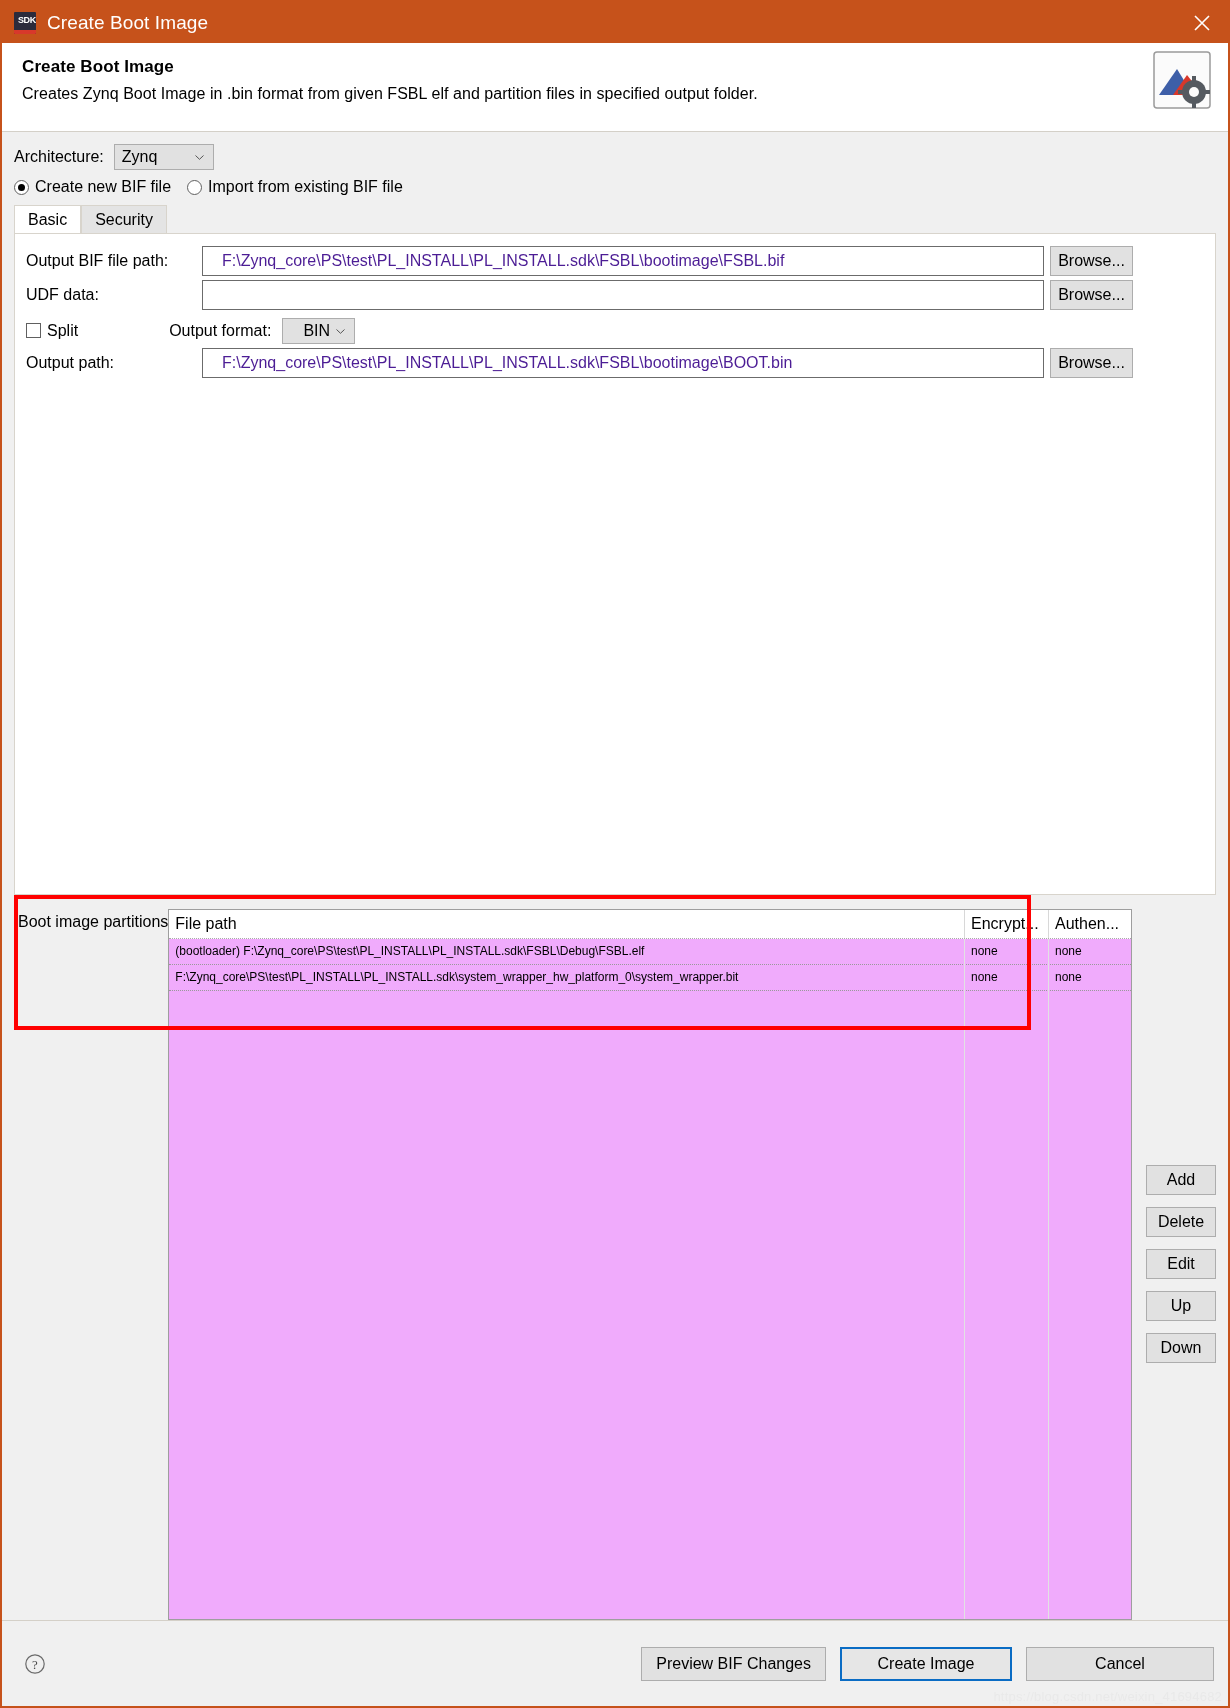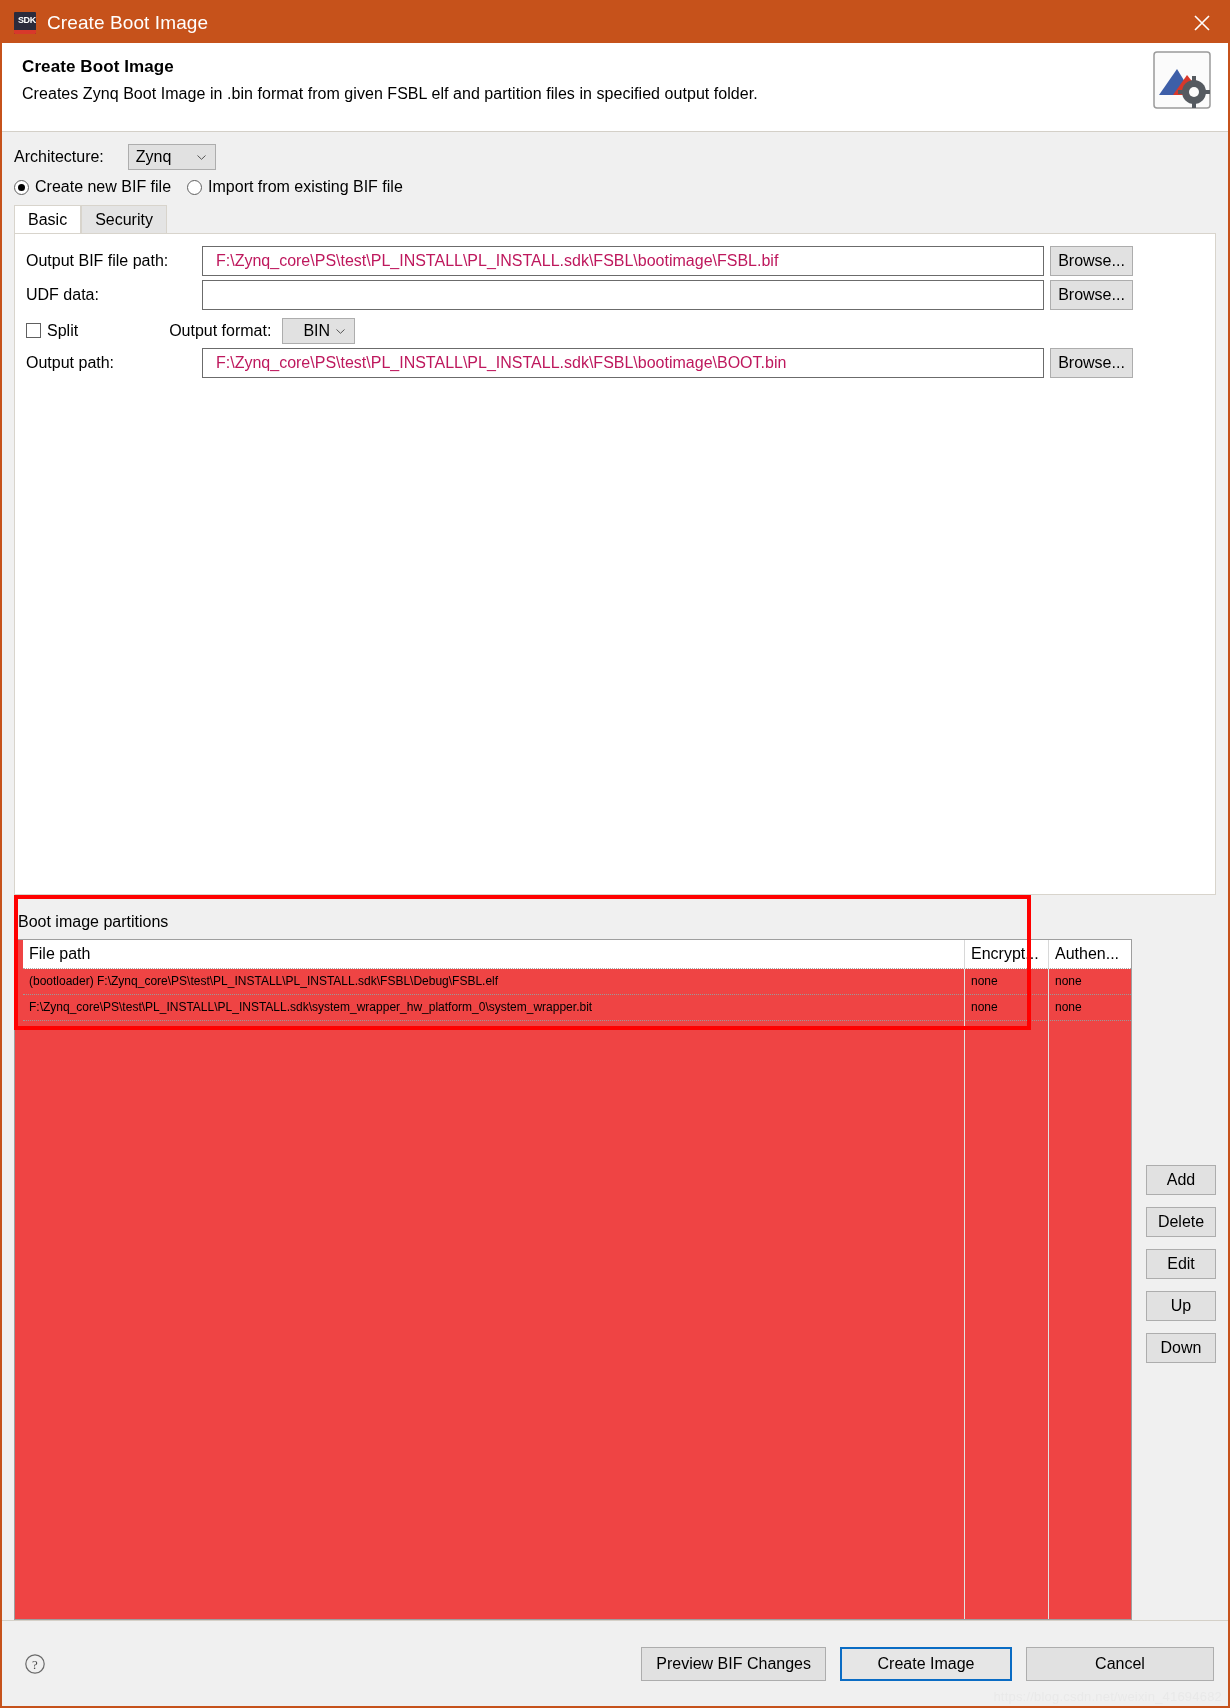--- a/index.html
+++ b/index.html
@@ -114,23 +114,23 @@
 
   .arch-row {
     display: flex;
     align-items: center;
     padding: 13px 0 0 12px;
     height: 37px;
     flex: 0 0 37px;
   }
   .arch-row .label { font-size: 16px; }
   .combo {
-    margin-left: 24px;
+    margin-left: 10px;
     height: 26px;
-    width: 88px;
+    width: 100px;
     background: #e1e1e1;
     border: 1px solid #adadad;
     display: flex;
     align-items: center;
     padding: 0 4px 0 7px;
     font-size: 16px;
     position: relative;
     cursor: default;
   }
   .combo .chev {
@@ -214,27 +214,27 @@
   .frow .flabel {
     font-size: 16px;
     flex: 0 0 auto;
     width: 176px;
   }
   .tinput {
     height: 30px;
     background: #ffffff;
     border: 1px solid #6b6b6b;
     font-size: 16px;
-    padding: 0 13px;
+    padding: 0 19px;
     display: flex;
     align-items: center;
     overflow: hidden;
     white-space: nowrap;
     font-family: "Liberation Sans", sans-serif;
-    color: #be185d;
+    color: #4c1d95;
   }
   .tinput.wide { width: 842px; }
   .browse {
     margin-left: 6px;
     height: 30px;
     min-width: 83px;
     background: #e1e1e1;
     border: 1px solid #adadad;
     font-size: 16px;
     display: flex; align-items: center; justify-content: center;
@@ -278,37 +278,35 @@
   .group {
     margin: 14px 12px 0 12px;
     flex: 1 1 auto;
     min-height: 0;
     display: flex;
     position: relative;
   }
   .group-left {
     flex: 1 1 auto;
     display: flex;
-    flex-direction: column;
     min-width: 0;
   }
   .group-title {
     font-size: 16px;
     padding: 4px 0 8px 4px;
     flex: 0 0 auto;
   }
   .table {
     flex: 1 1 auto;
     border: 1px solid #9e9e9e;
-    background: #ef4444;
+    background: #f0abfc;
     display: flex;
     flex-direction: column;
     min-height: 0;
     position: relative;
-    padding-left: 8px;
   }
   .thead {
     display: flex;
     height: 29px;
     flex: 0 0 29px;
     background: #ffffff;
     border-bottom: 1px dotted #aaa;
   }
   .th {
     font-size: 16px;

